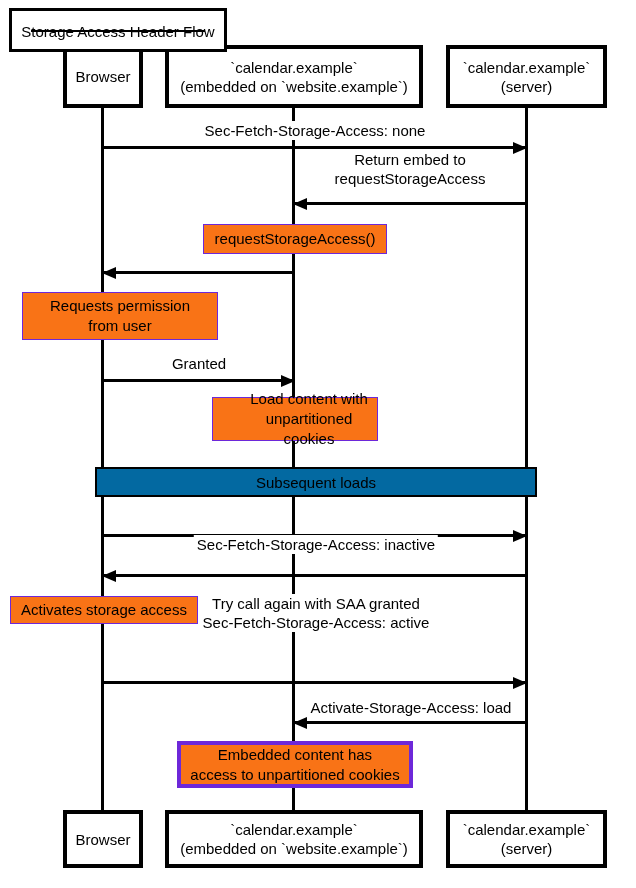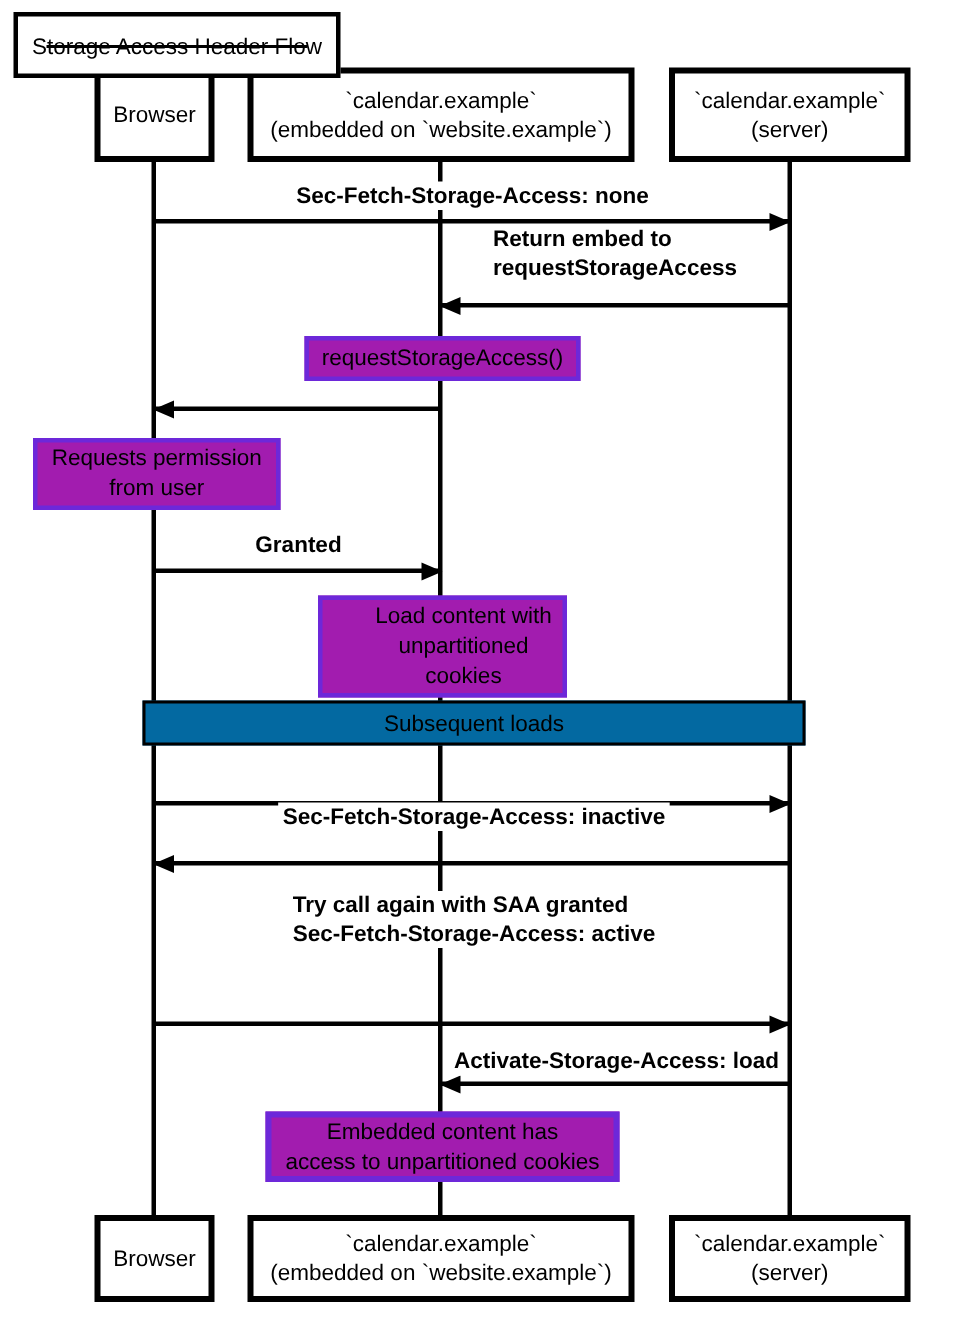--- a/index.html
+++ b/index.html
@@ -22,24 +22,24 @@
 
   
   .arrow{position:absolute;height:3px;background:#000;z-index:2;}
   .arrow.right::after{content:'';position:absolute;right:-1px;top:50%;transform:translateY(-50%);
     border-left:14px solid #000;border-top:6px solid transparent;border-bottom:6px solid transparent;}
   .arrow.left::after{content:'';position:absolute;left:-1px;top:50%;transform:translateY(-50%);
     border-right:14px solid #000;border-top:6px solid transparent;border-bottom:6px solid transparent;}
 
   
   .msg-label{position:absolute;transform:translateX(-50%);background:#fff;padding:0 3px;
-    white-space:pre-line;line-height:19px;z-index:3;font-weight:bold;}
+    text-align:center;white-space:pre-line;line-height:19px;z-index:3;}
 
   
-  .note{position:absolute;border:3px solid #6d28d9;background:#a21caf;display:flex;align-items:center;justify-content:center;
+  .note{position:absolute;border:1px solid #6d28d9;background:#f97316;display:flex;align-items:center;justify-content:center;
     text-align:center;white-space:pre-line;line-height:20px;z-index:3;}
   .note.thick{border-width:4px;}
 
   
   .divider{position:absolute;left:95px;top:467px;width:442px;height:30px;border:2px solid #000;
     display:flex;align-items:center;justify-content:center;z-index:3;}
 </style>
 </head>
 <body>
 
@@ -63,36 +63,37 @@
   <div class="arrow right" style="left:103px;top:146px;width:423px;"></div>
 
   <div class="msg-label" style="left:410px;top:150px;">Return embed to
 requestStorageAccess</div>
   <div class="arrow left" style="left:294px;top:202px;width:232px;"></div>
 
   <div class="note" style="left:203px;top:224px;width:184px;height:30px;">requestStorageAccess()</div>
 
   <div class="arrow left" style="left:103px;top:271px;width:191px;"></div>
 
-  <div class="note" style="left:22px;top:292px;width:165px;height:48px;">Requests permission
+  <div class="note" style="left:22px;top:292px;width:196px;height:48px;">Requests permission
 from user</div>
 
   <div class="msg-label" style="left:199px;top:354px;">Granted</div>
   <div class="arrow right" style="left:103px;top:379px;width:191px;"></div>
 
-  <div class="note" style="left:212px;top:397px;width:166px;height:68px;padding-left:28px;">Load content with
+  <div class="note" style="left:212px;top:397px;width:166px;height:44px;padding-left:28px;">Load content with
 unpartitioned cookies</div>
 
   <div class="divider" style="background:#0369a1;">Subsequent loads</div>
 
   <div class="msg-label" style="left:316px;top:535px;">Sec-Fetch-Storage-Access: inactive</div>
   <div class="arrow right" style="left:103px;top:534px;width:423px;"></div>
 
   <div class="arrow left" style="left:103px;top:574px;width:423px;"></div>
 
+  <div class="note" style="left:10px;top:596px;width:188px;height:28px;">Activates storage access</div>
 
   <div class="msg-label" style="left:316px;top:594px;">Try call again with SAA granted
 Sec-Fetch-Storage-Access: active</div>
   <div class="arrow right" style="left:103px;top:681px;width:423px;"></div>
 
   <div class="msg-label" style="left:411px;top:698px;">Activate-Storage-Access: load</div>
   <div class="arrow left" style="left:294px;top:721px;width:232px;"></div>
 
   <div class="note thick" style="left:177px;top:741px;width:236px;height:47px;">Embedded content has
 access to unpartitioned cookies</div>

